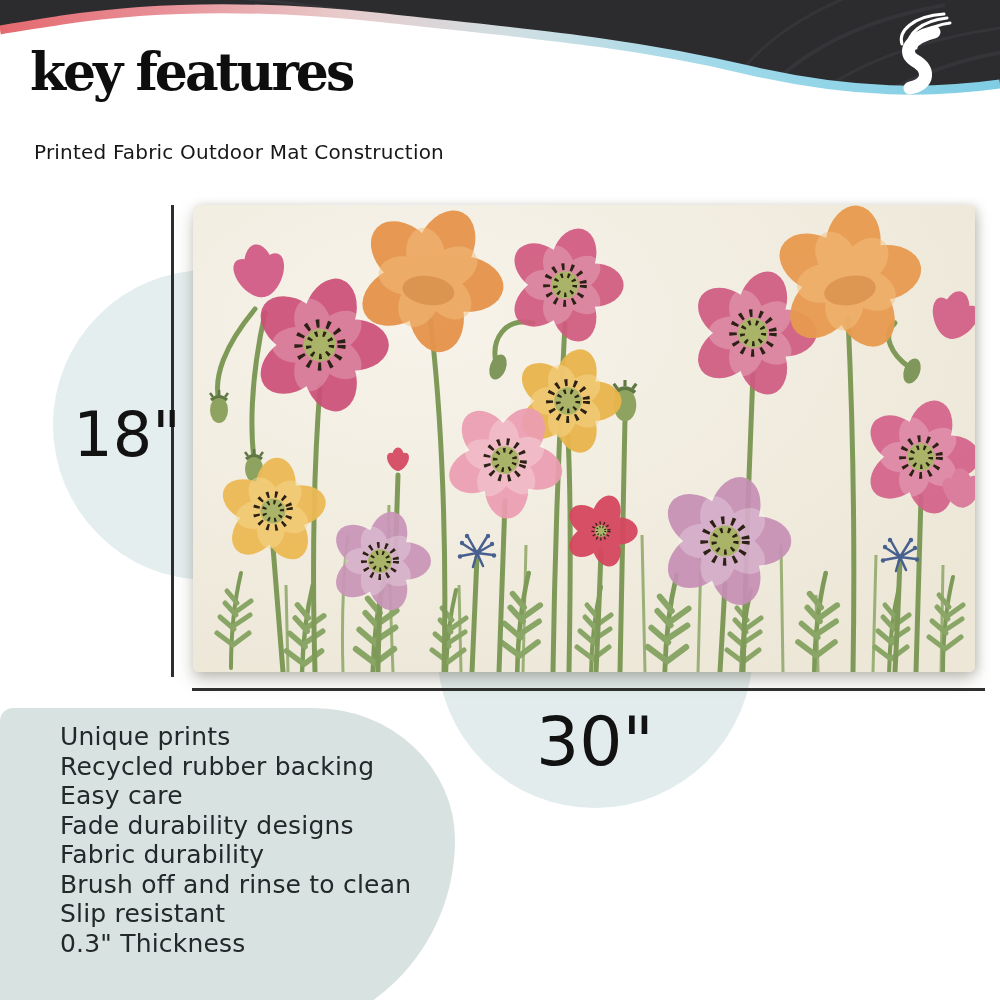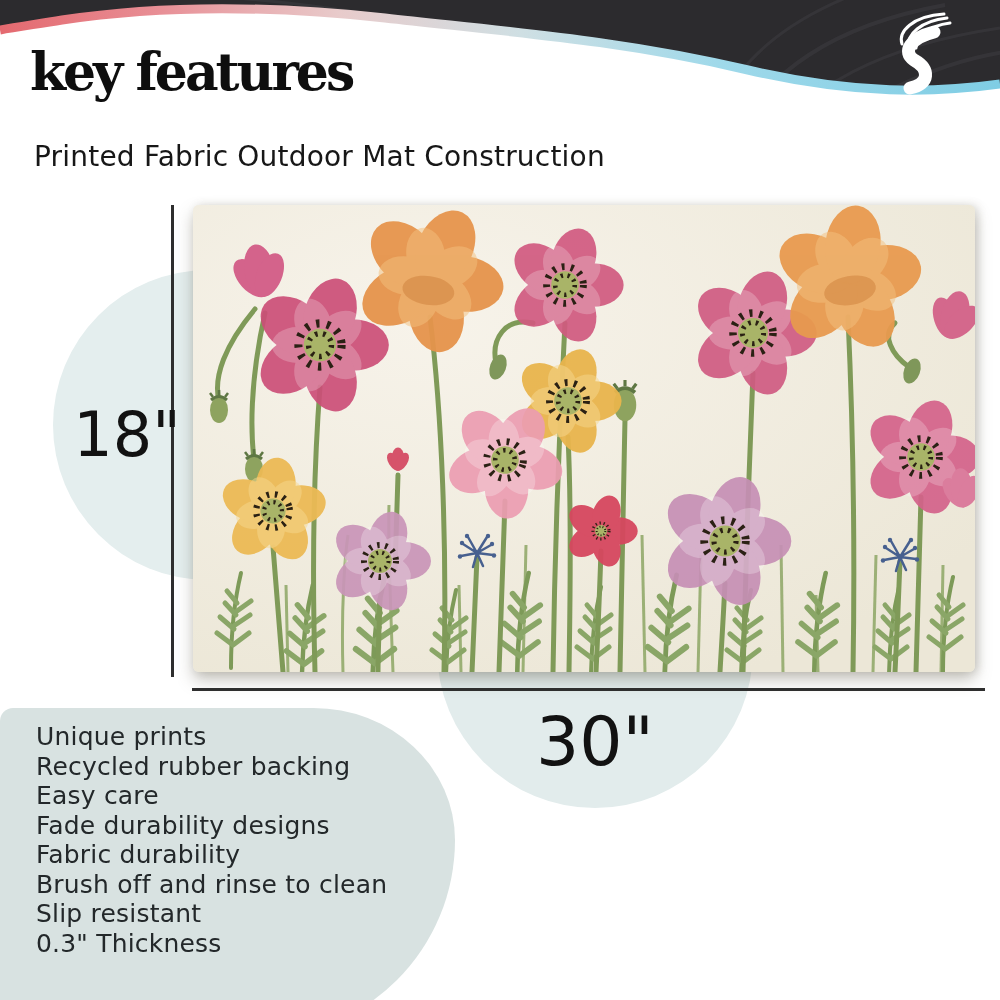--- a/index.html
+++ b/index.html
@@ -6,28 +6,28 @@
   #canvas{position:relative;width:1000px;height:1000px;background:#ffffff;overflow:hidden;}
 
   
   .circle{position:absolute;border-radius:50%;}
   #circle-left{left:53px;top:270px;width:310px;height:310px;background:#e4eeee;}
   #circle-bottom{left:437px;top:492px;width:316px;height:316px;background:#e2ecec;}
 
   
   #features-panel{position:absolute;left:0;top:708px;width:455px;height:330px;
      background:#d8e2e1;border-radius:14px 150px 210px 0/14px 140px 210px 0;}
-  #features-list{list-style:none;margin:0;padding:14px 0 0 36px;
+  #features-list{list-style:none;margin:0;padding:14px 0 0 60px;
      font-size:25px;line-height:29.5px;color:#23282a;letter-spacing:.2px;}
 
   
   #band{position:absolute;left:0;top:0;width:1000px;height:140px;display:block;}
   #page-title{position:absolute;left:30px;top:46px;font-family:"DejaVu Serif","Liberation Serif",serif;
      font-weight:800;font-size:52px;line-height:1;letter-spacing:-3px;color:#0e0e0e;}
-  #page-subtitle{position:absolute;left:34px;top:140px;font-size:28px;color:#171717;letter-spacing:.2px;}
+  #page-subtitle{position:absolute;left:34px;top:140px;font-size:20px;color:#171717;letter-spacing:.2px;}
 
   
   #mat{position:absolute;left:193px;top:205px;width:782px;height:467px;border-radius:6px;
      background:#f2eee3;box-shadow:0 8px 16px rgba(95,90,72,.35),3px 0 8px rgba(95,90,72,.18);overflow:hidden;}
   #mat svg{display:block;width:100%;height:100%;}
 
   
   .dim-line{position:absolute;background:#2e2e2e;}
   #dim-line-vertical{left:171px;top:205px;width:3px;height:472px;}
   #dim-line-horizontal{left:192px;top:688px;width:793px;height:3px;}

